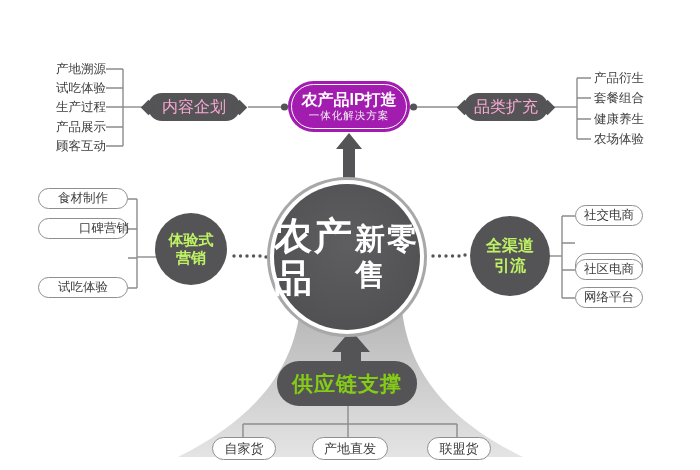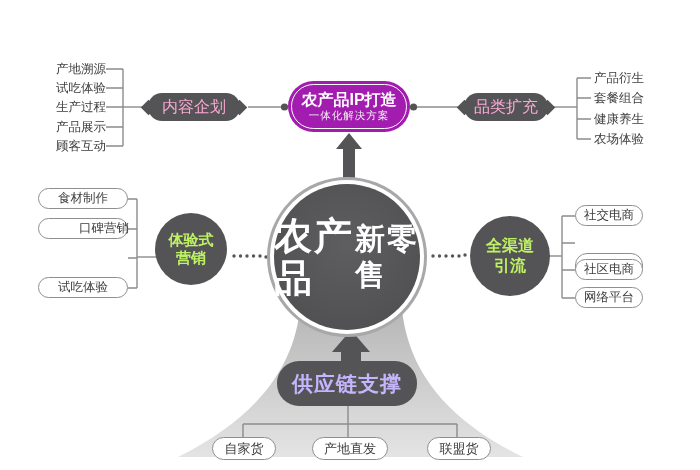--- a/index.html
+++ b/index.html
@@ -67,21 +67,21 @@
     display:flex; flex-direction:column; align-items:center; justify-content:center;
     color:#bef264; font-weight:bold; text-align:center;
   }
   .orb-left  { left:155px; top:213px; width:72px; height:72px; font-size:15px; line-height:18px; }
   .orb-right { left:470px; top:216px; width:80px; height:80px; font-size:16px; line-height:20px; }
 
   .supply-box {
     position:absolute; left:277px; top:361px; width:140px; height:45px;
     background:#545456; border-radius:22px; z-index:4;
     display:flex; align-items:center; justify-content:center;
-    color:#c4b5fd; font-weight:bold; font-size:21px; letter-spacing:1px;
+    color:#84cc16; font-weight:bold; font-size:21px; letter-spacing:1px;
   }
 </style>
 </head>
 <body>
 
 <div class="canvas">
 
   <svg class="wires" width="700" height="470" viewBox="0 0 700 470">
     <defs>
       <linearGradient id="beamGrad" x1="0" y1="0" x2="0" y2="1">

